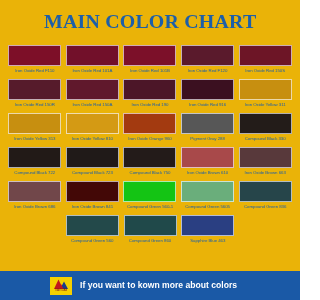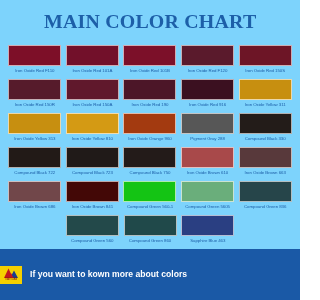--- a/index.html
+++ b/index.html
@@ -10,21 +10,21 @@
     width: 300px;
     height: 300px;
     overflow: hidden;
     background: #ffffff;
     font-family: "Liberation Sans", sans-serif;
   }
   .page {
     position: relative;
     width: 300px;
     height: 300px;
-    background: #7dd3fc;
+    background: #eab308;
     box-sizing: border-box;
     display: flex;
     flex-direction: column;
   }
   .title-bar {
     height: 44px;
     display: flex;
     align-items: center;
     justify-content: center;
     flex: 0 0 auto;
@@ -72,24 +72,25 @@
     font-size: 4.4px;
     line-height: 6px;
     color: #1d5fa8;
     text-align: center;
     white-space: nowrap;
     letter-spacing: -0.06px;
     font-family: "Liberation Sans", sans-serif;
   }
   .footer {
     flex: 0 0 auto;
-    height: 51px;
+    height: 29px;
     background: #1a59a6;
     display: flex;
     align-items: center;
+    padding-left: 50px;
     box-sizing: border-box;
   }
   .logo {
     width: 22px;
     height: 18px;
     background: #f5d000;
     display: flex;
     flex-direction: column;
     align-items: center;
     justify-content: center;

